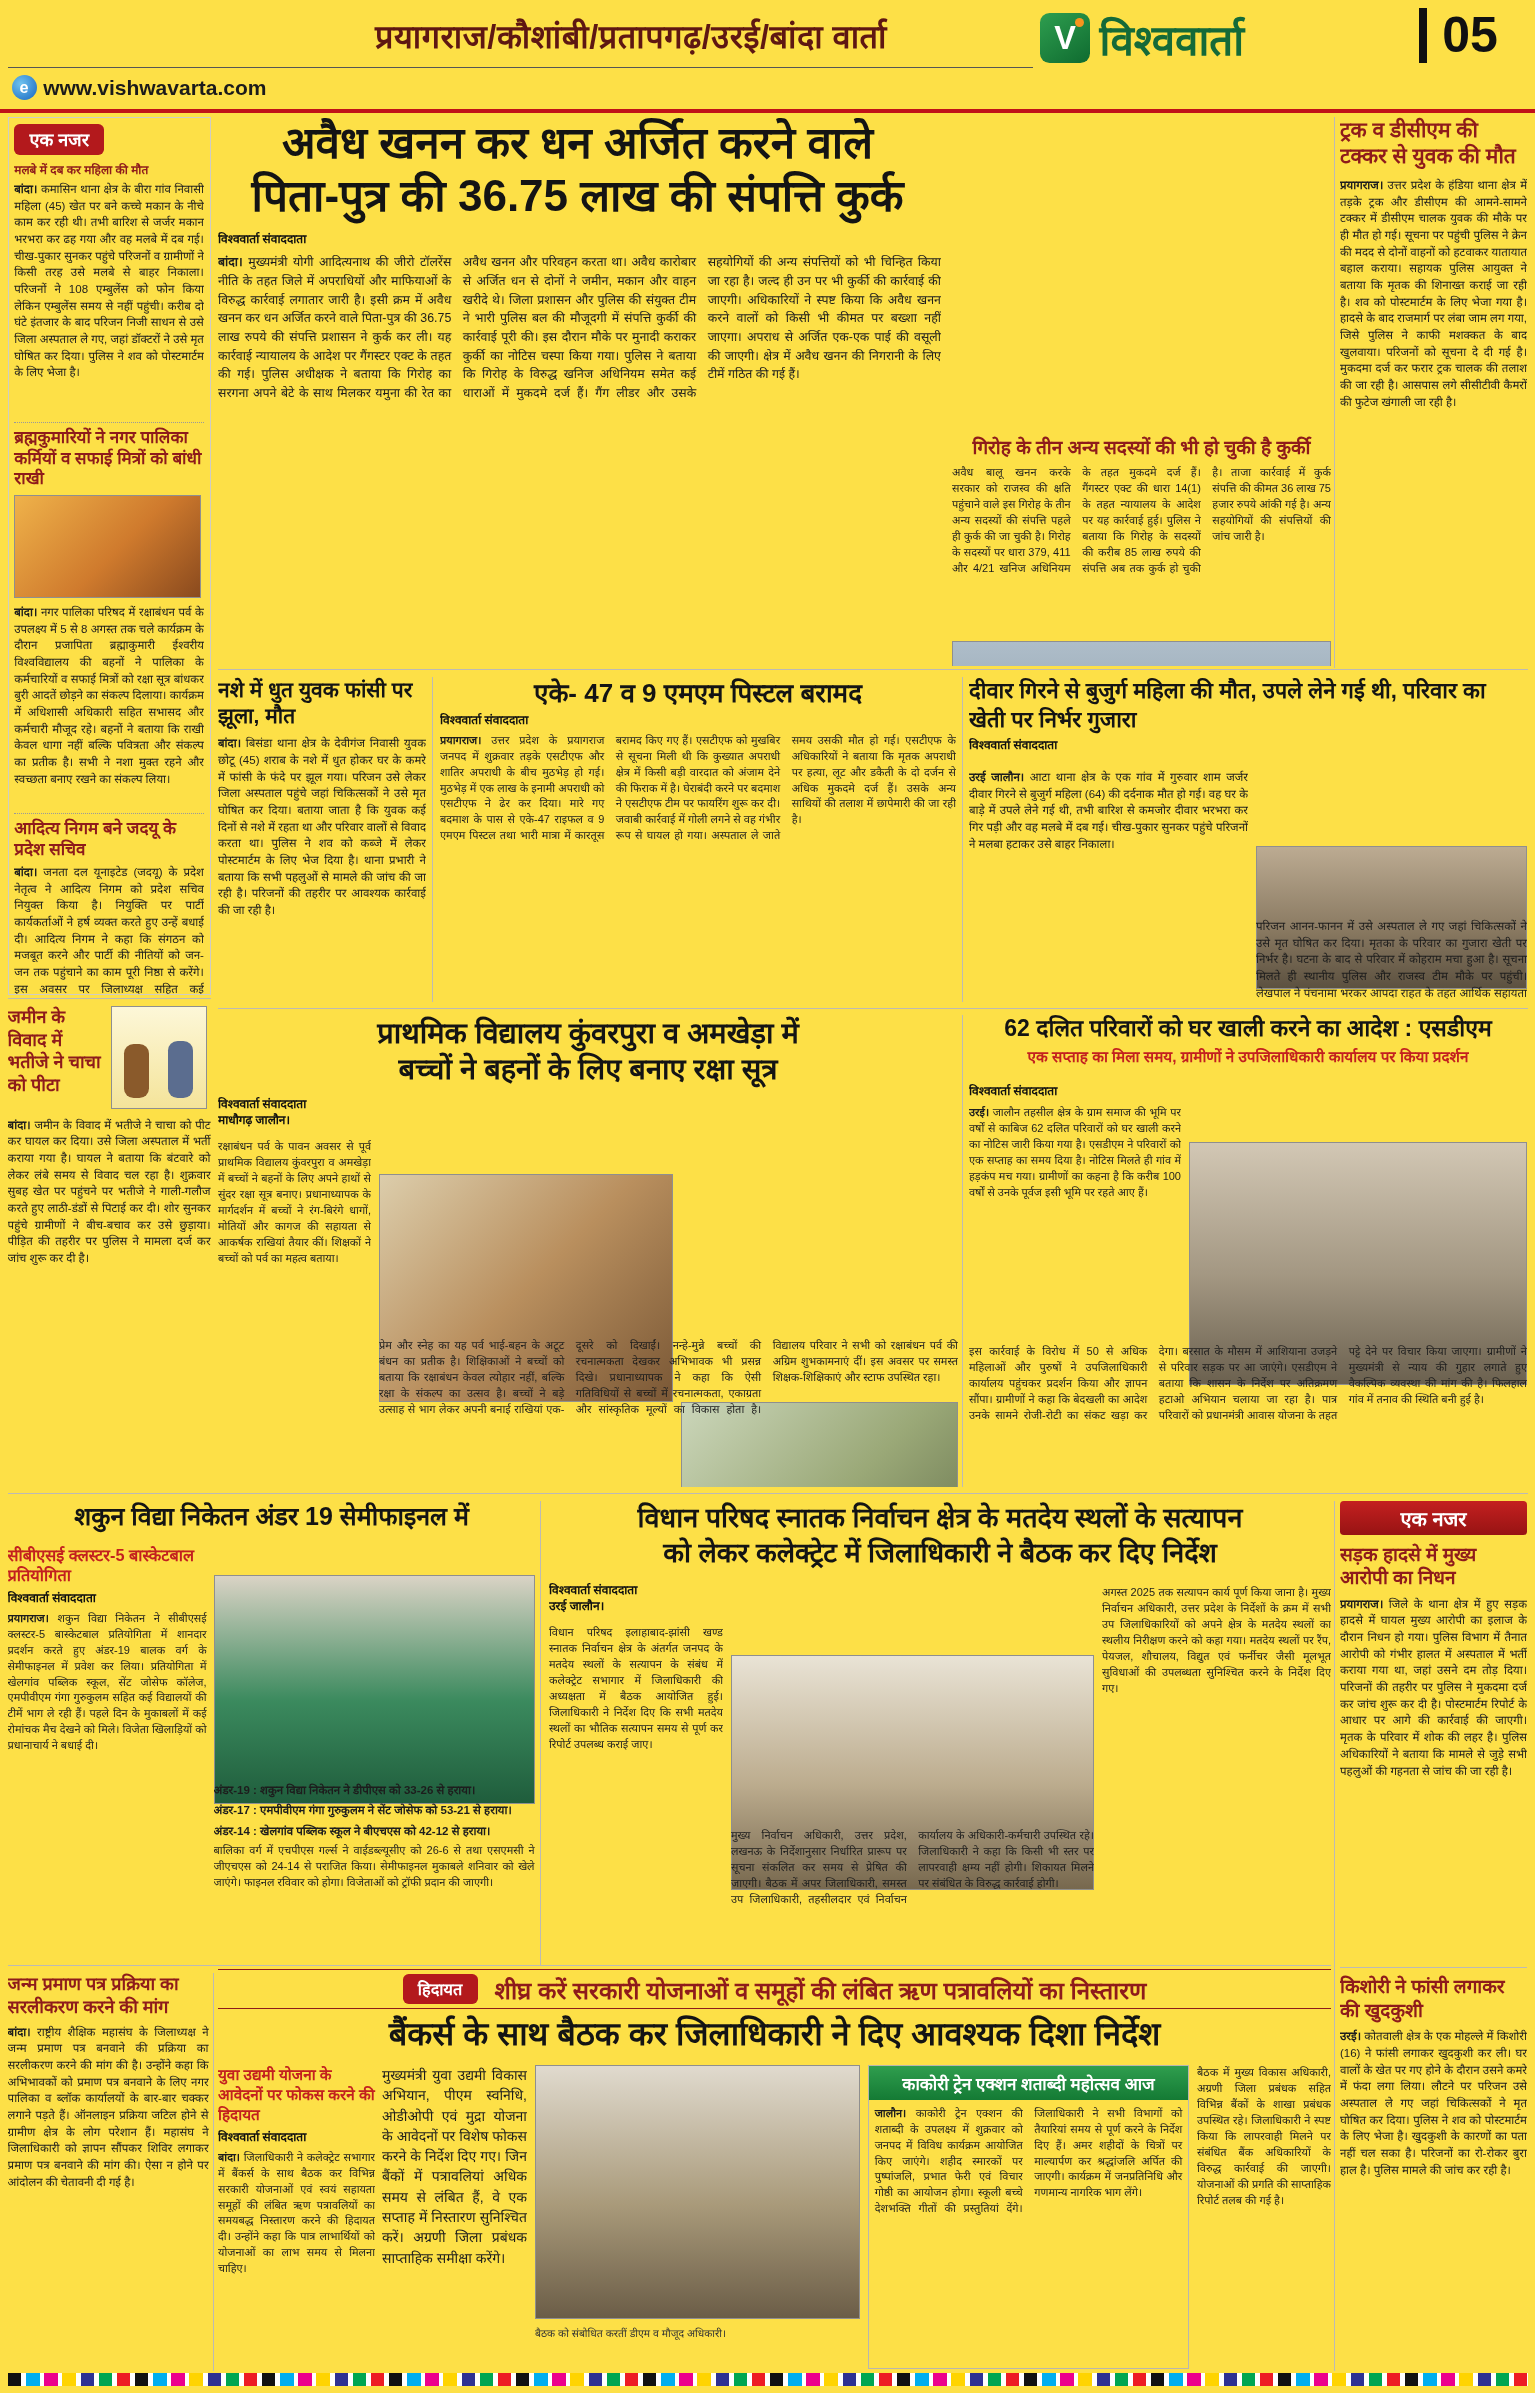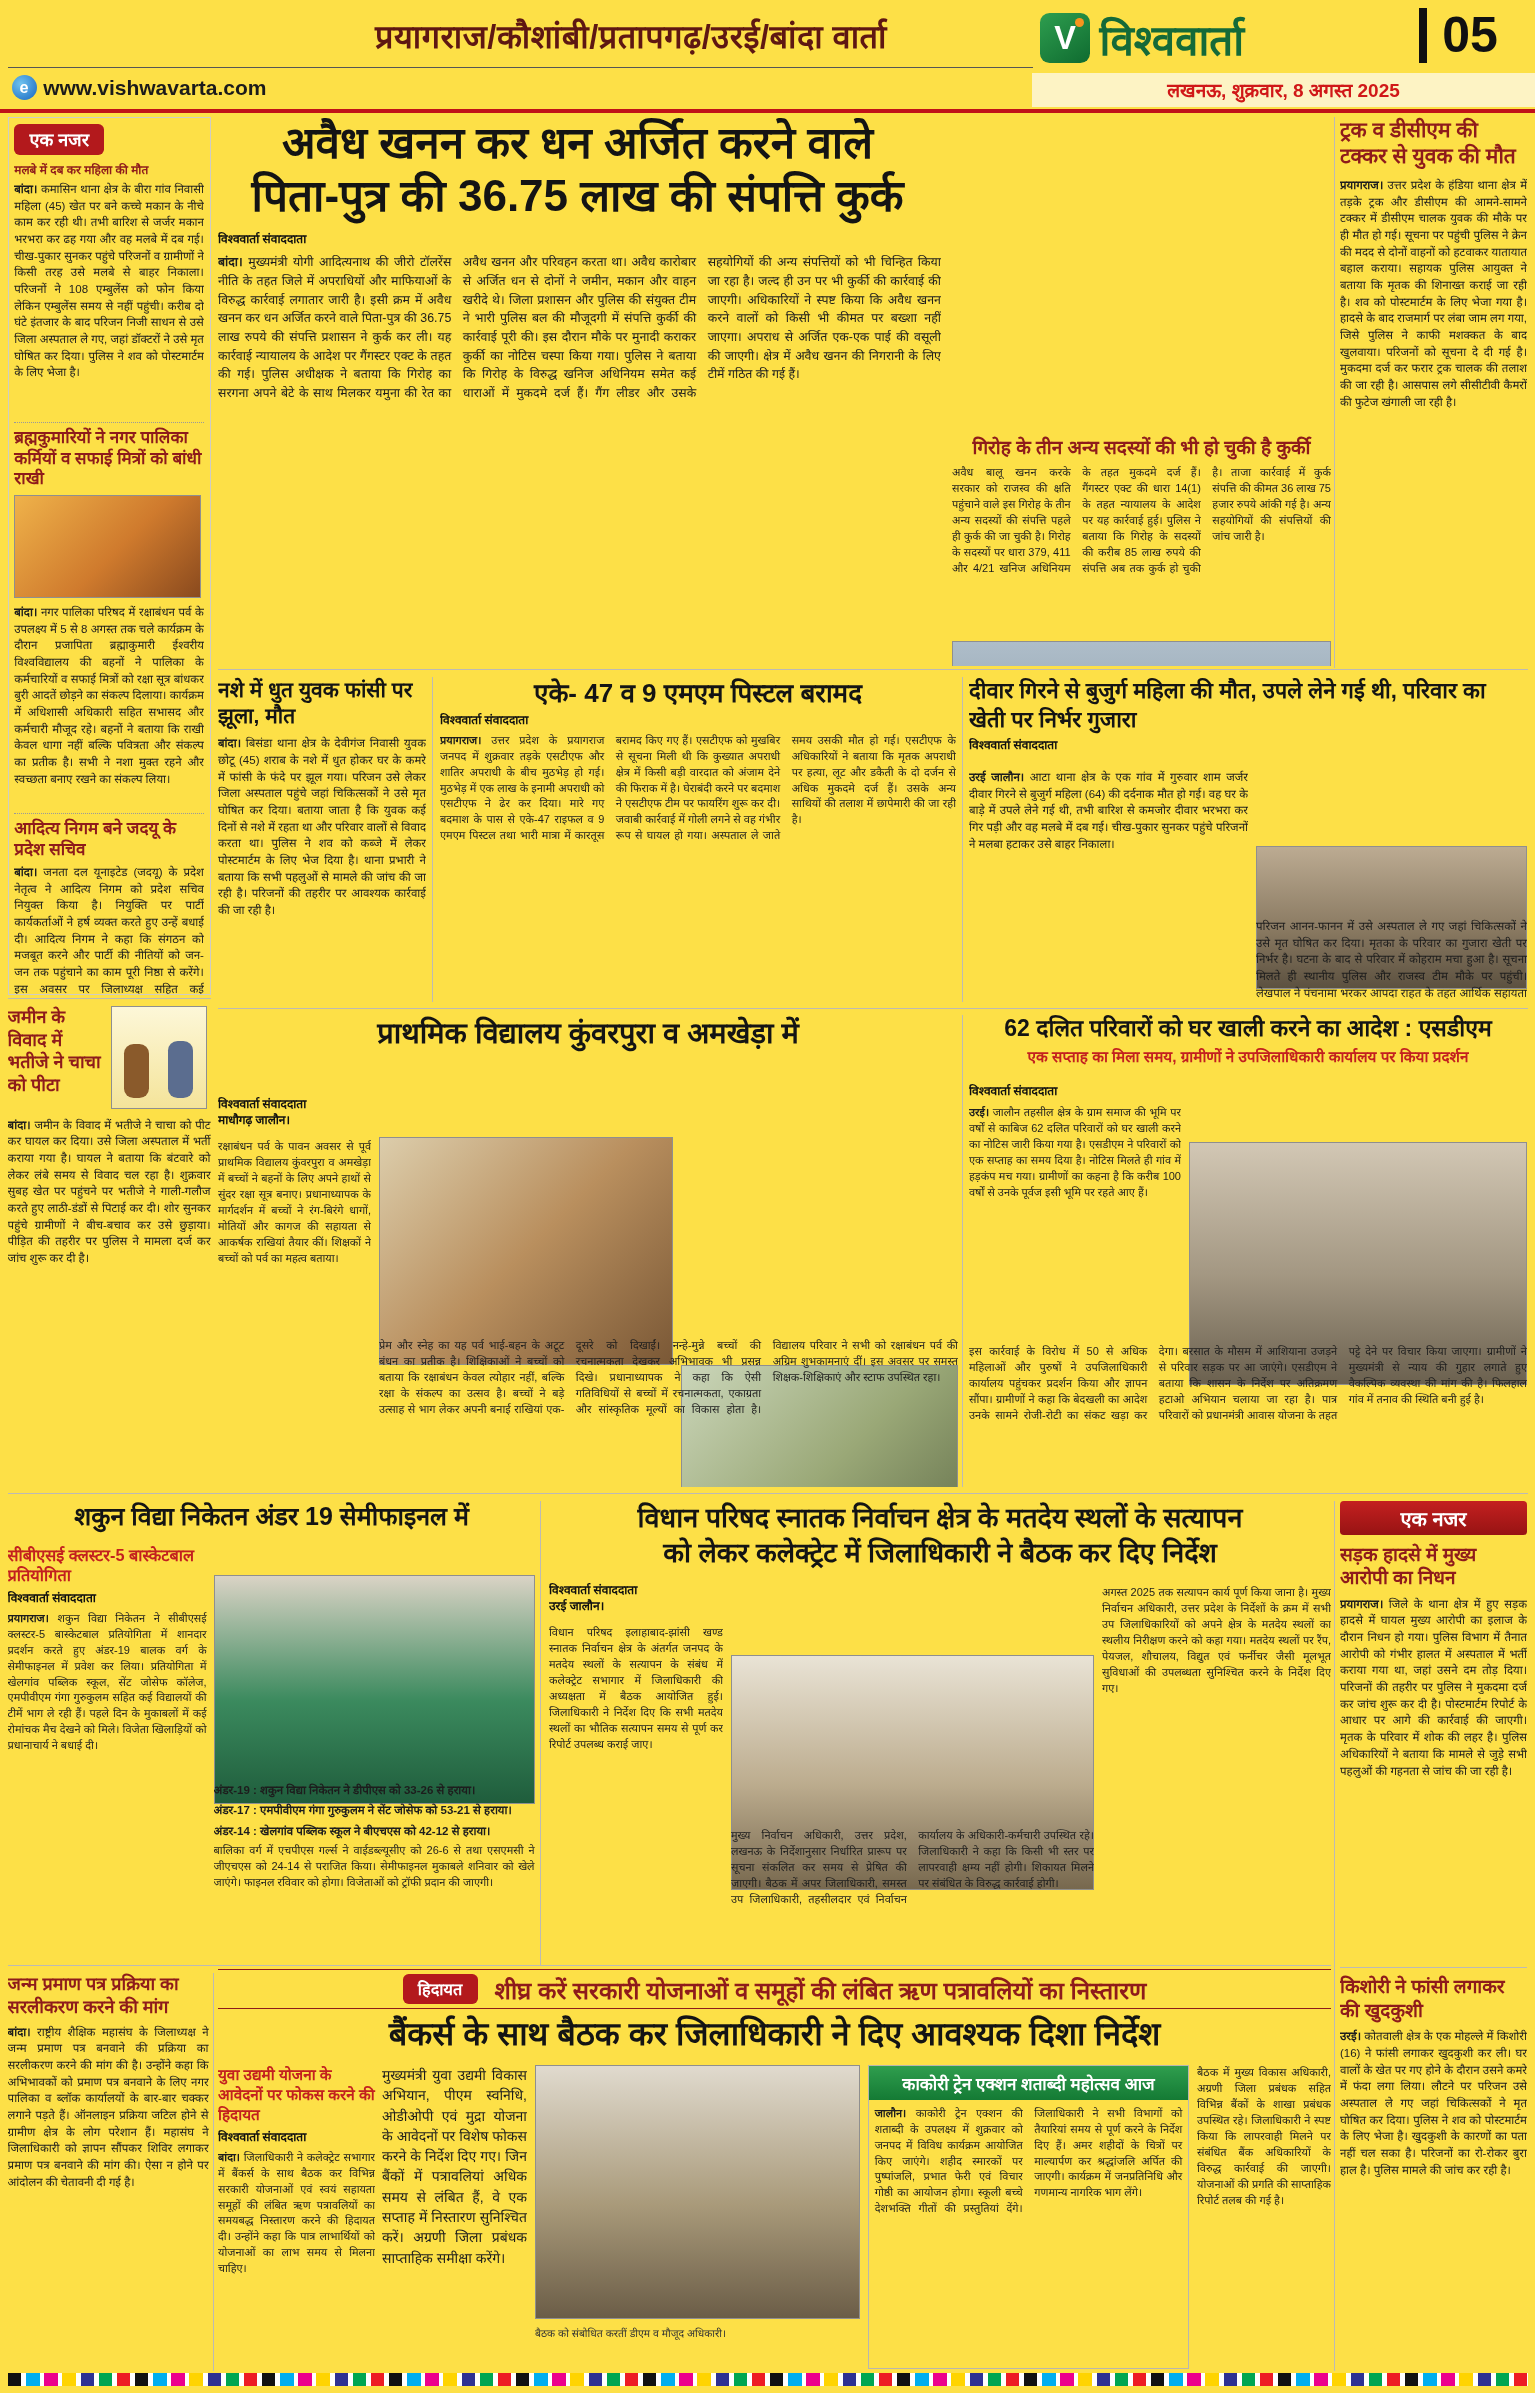--- a/index.html
+++ b/index.html
@@ -72,23 +72,20 @@
     <div class="pagenum">05</div>
   </div>
 
   <div class="abs hrl" style="left:7.6px;top:67px;width:1025px;background:#555"></div>
 
   <div class="abs" style="left:11.5px;top:75px;display:flex;align-items:center">
     <span class="globe">e</span>
     <span class="site">www.vishwavarta.com</span>
   </div>
 
-  <div class="abs dateband" style="left:1032px;top:73px;width:503px;height:34px">
-    <span class="datetxt">लखनऊ, शुक्रवार, 8 अगस्त 2025</span>
-  </div>
 
   <div class="abs" style="left:0;top:109px;width:1535px;height:3.8px;background:#c01218"></div>
 
   <div class="abs" style="left:7.6px;top:117px;width:203px;height:878px;border:1px solid #cfccc5;padding:5.7px;overflow:hidden">
     <span class="chip">एक नजर</span>
 
     <div class="hl maroon" style="font-size:12px;line-height:1.2;margin-top:7.6px">मलबे में दब कर महिला की मौत</div>
     <div class="bt" style="margin-top:3.8px;height:235px">
       <span class="dl">बांदा।</span>
       <span>कमासिन थाना क्षेत्र के बीरा गांव निवासी महिला (45) खेत पर बने कच्चे मकान के नीचे काम कर रही थी। तभी बारिश से जर्जर मकान भरभरा कर ढह गया और वह मलबे में दब गई। चीख-पुकार सुनकर पहुंचे परिजनों व ग्रामीणों ने किसी तरह उसे मलबे से बाहर निकाला। परिजनों ने 108 एम्बुलेंस को फोन किया लेकिन एम्बुलेंस समय से नहीं पहुंची। करीब दो घंटे इंतजार के बाद परिजन निजी साधन से उसे जिला अस्पताल ले गए, जहां डॉक्टरों ने उसे मृत घोषित कर दिया। पुलिस ने शव को पोस्टमार्टम के लिए भेजा है।</span>
@@ -193,20 +190,21 @@
     </div>
     <div class="bt" style="margin-top:7.6px;height:354px">
       <span class="dl">बांदा।</span>
       <span>जमीन के विवाद में भतीजे ने चाचा को पीट कर घायल कर दिया। उसे जिला अस्पताल में भर्ती कराया गया है। घायल ने बताया कि बंटवारे को लेकर लंबे समय से विवाद चल रहा है। शुक्रवार सुबह खेत पर पहुंचने पर भतीजे ने गाली-गलौज करते हुए लाठी-डंडों से पिटाई कर दी। शोर सुनकर पहुंचे ग्रामीणों ने बीच-बचाव कर उसे छुड़ाया। पीड़ित की तहरीर पर पुलिस ने मामला दर्ज कर जांच शुरू कर दी है।</span>
     </div>
   </div>
 
   <div class="abs" style="left:218px;top:1015px;width:740px;height:472px;overflow:hidden">
     <div class="hl center" style="font-size:29px;line-height:1.25">
       <div>प्राथमिक विद्यालय कुंवरपुरा व अमखेड़ा में</div>
+      <div>बच्चों ने बहनों के लिए बनाए रक्षा सूत्र</div>
     </div>
     <div class="abs" style="left:0;top:82px;width:153px">
       <div class="byl">विश्ववार्ता संवाददाता</div>
       <div class="byl">माधौगढ़ जालौन।</div>
     </div>
     <div class="bt abs" style="left:0;top:124px;width:153px;height:344px;font-size:11px">रक्षाबंधन पर्व के पावन अवसर से पूर्व प्राथमिक विद्यालय कुंवरपुरा व अमखेड़ा में बच्चों ने बहनों के लिए अपने हाथों से सुंदर रक्षा सूत्र बनाए। प्रधानाध्यापक के मार्गदर्शन में बच्चों ने रंग-बिरंगे धागों, मोतियों और कागज की सहायता से आकर्षक राखियां तैयार कीं। शिक्षकों ने बच्चों को पर्व का महत्व बताया।</div>
     <div class="photo ph-kids1 abs" style="left:161px;top:86px;width:294px;height:228px"></div>
     <div class="photo ph-kids2 abs" style="left:463px;top:86px;width:277px;height:228px"></div>
     <div class="bt c3 abs" style="left:161px;top:323px;width:579px;height:145px;font-size:11px">प्रेम और स्नेह का यह पर्व भाई-बहन के अटूट बंधन का प्रतीक है। शिक्षिकाओं ने बच्चों को बताया कि रक्षाबंधन केवल त्योहार नहीं, बल्कि रक्षा के संकल्प का उत्सव है। बच्चों ने बड़े उत्साह से भाग लेकर अपनी बनाई राखियां एक-दूसरे को दिखाईं। नन्हे-मुन्ने बच्चों की रचनात्मकता देखकर अभिभावक भी प्रसन्न दिखे। प्रधानाध्यापक ने कहा कि ऐसी गतिविधियों से बच्चों में रचनात्मकता, एकाग्रता और सांस्कृतिक मूल्यों का विकास होता है। विद्यालय परिवार ने सभी को रक्षाबंधन पर्व की अग्रिम शुभकामनाएं दीं। इस अवसर पर समस्त शिक्षक-शिक्षिकाएं और स्टाफ उपस्थित रहा।</div>
   </div>

